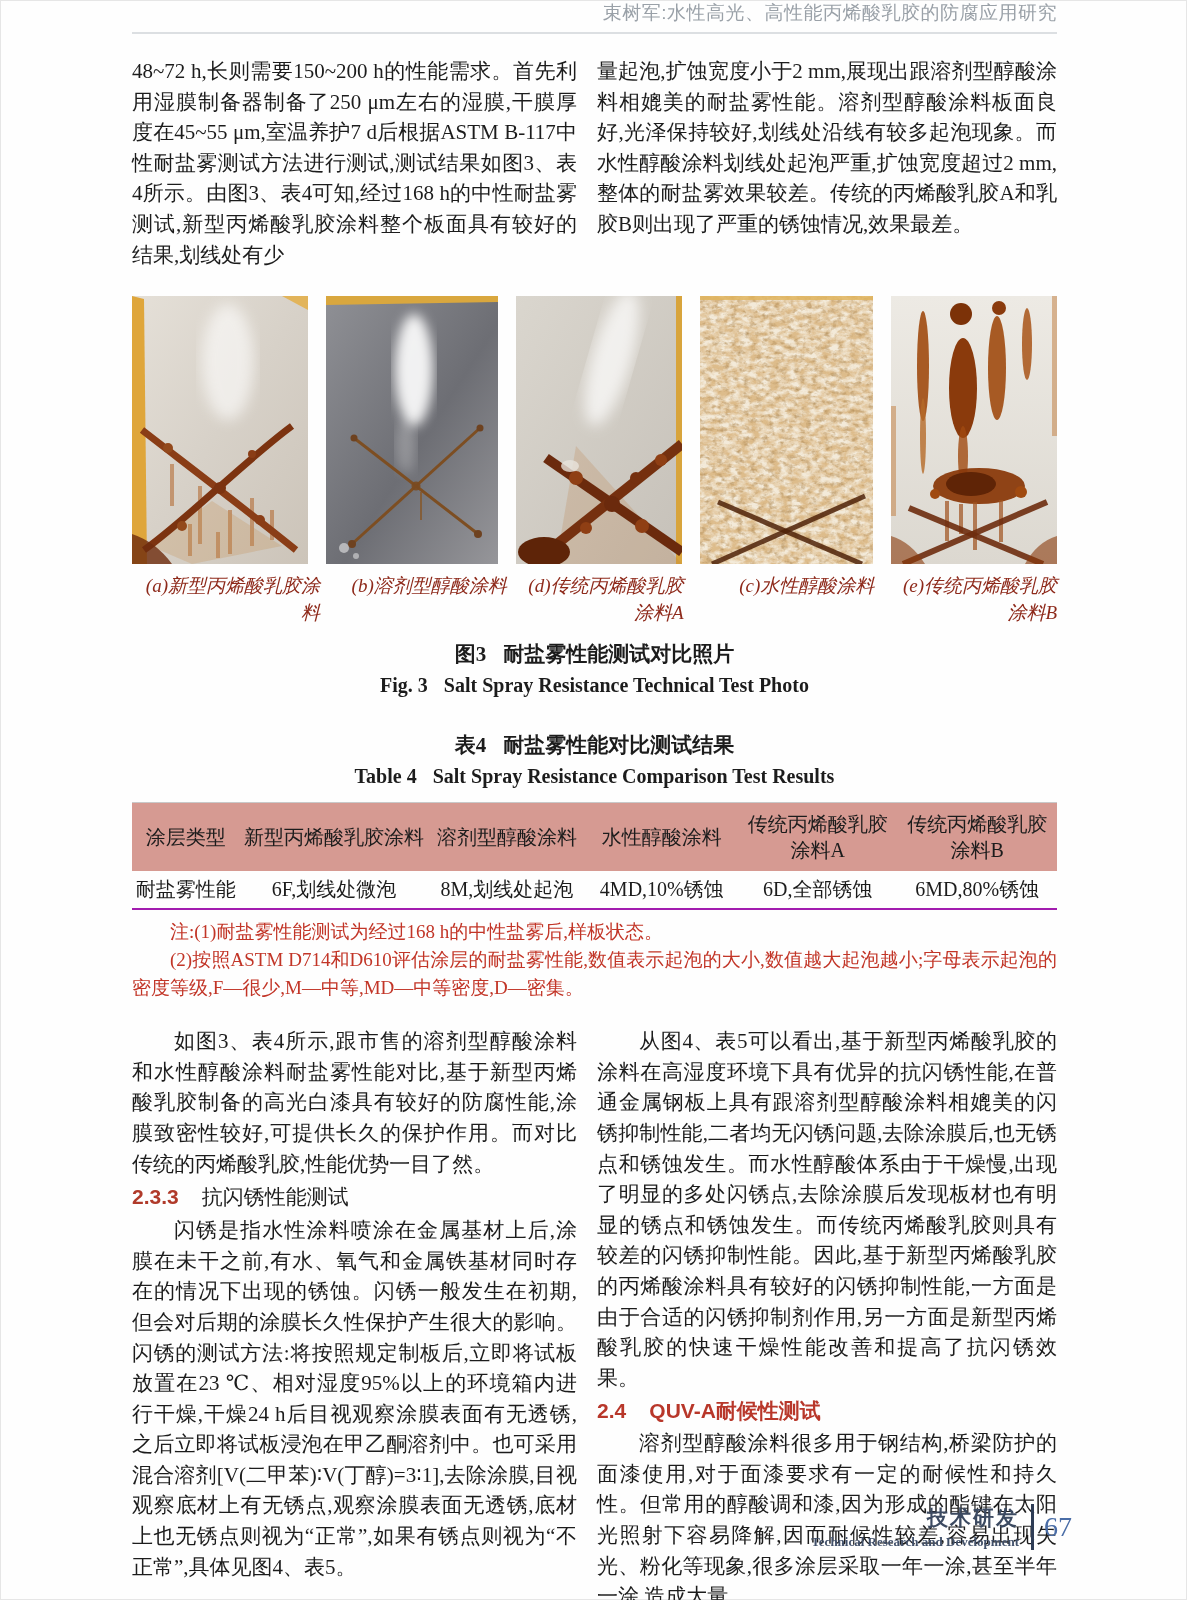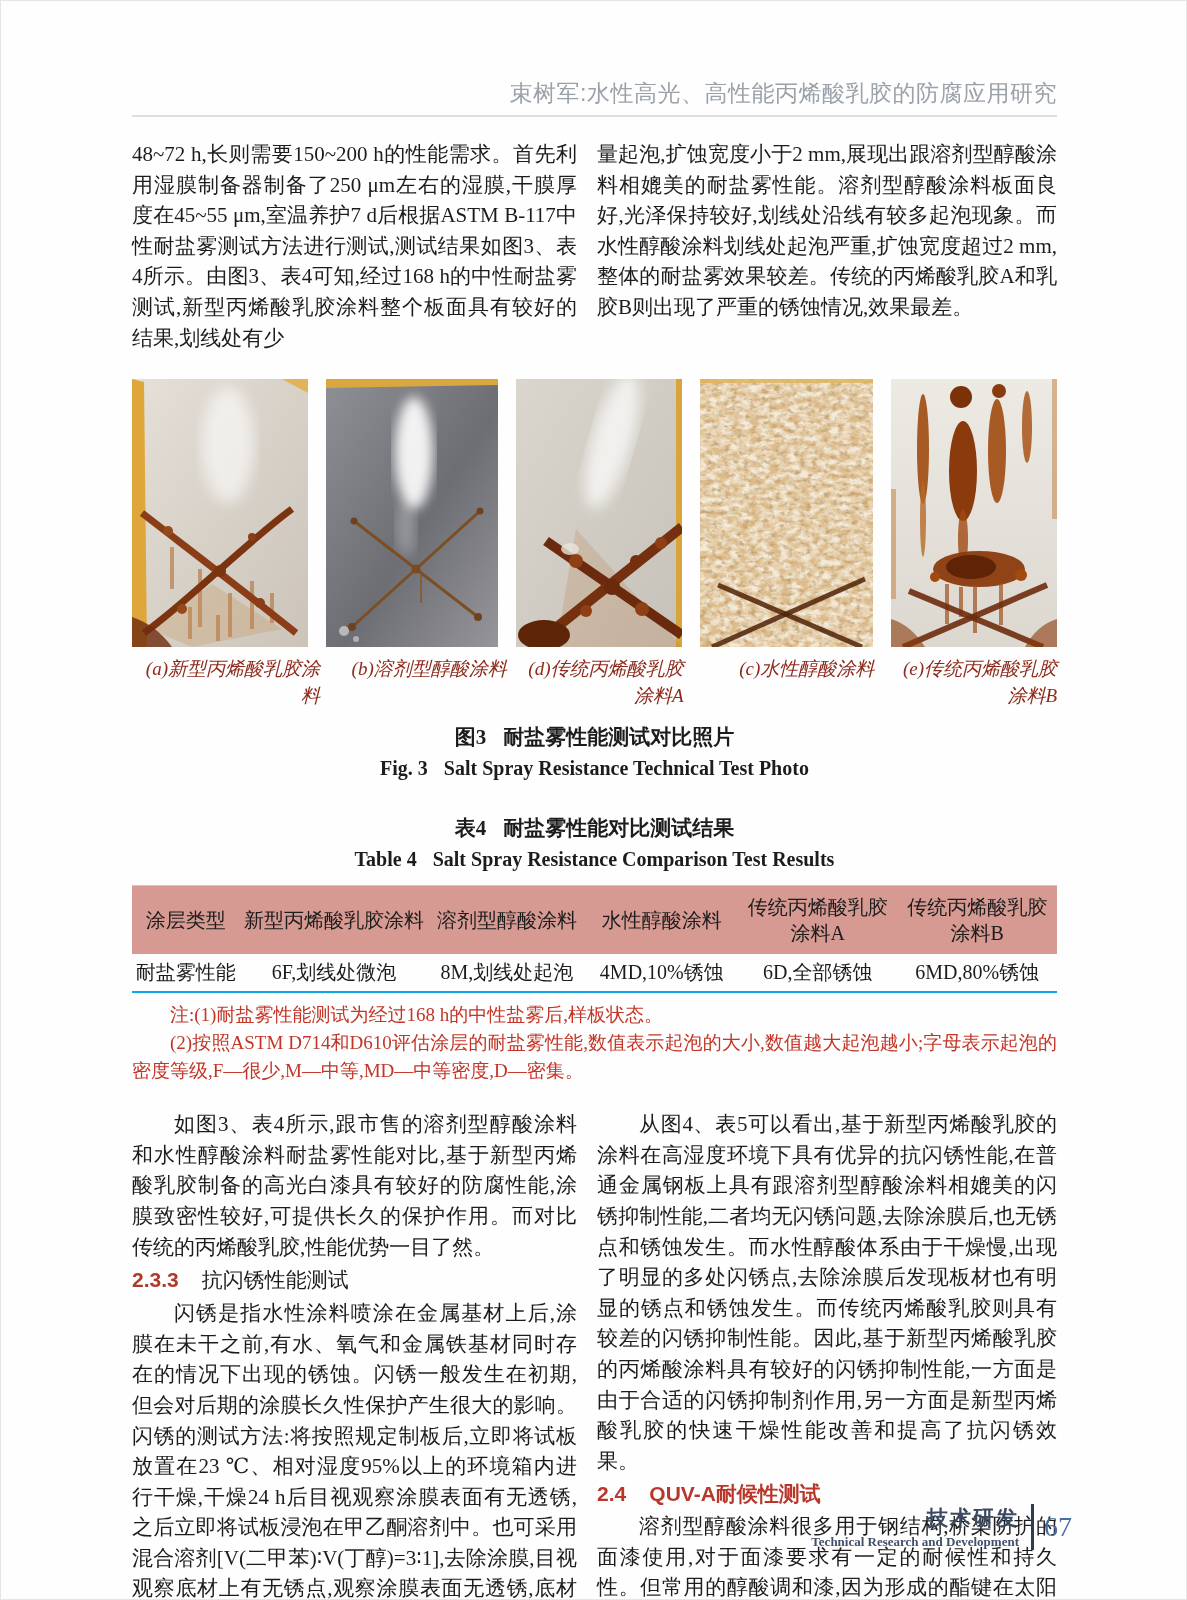--- a/index.html
+++ b/index.html
@@ -8,22 +8,22 @@
     width:1187px;height:1600px;
     background:#fefefe;
     box-shadow: inset 0 0 0 1px #e6e6e6;
     font-family:"Liberation Serif","DejaVu Serif",serif;
     color:#1c1c1c;
     overflow:hidden;
   }
   .content{position:absolute;left:132px;top:0;width:925px;}
   
   .running-head{
-    padding-top:78px;text-align:right;
-    color:#9aa1a8;font-size:23px;letter-spacing:.5px;
+    text-align:right;
+    color:#9aa1a8;font-size:19px;letter-spacing:.5px;
     font-family:"Liberation Sans","DejaVu Sans",sans-serif;
   }
   .head-rule{border:none;border-top:2px solid #dcdfe2;margin:6px 0 0 0;}
   
   .cols{display:flex;gap:20px;margin-top:22px;}
   .col-l{width:445px;}
   .col-r{width:460px;}
   p.body{
     margin:0;font-size:21px;line-height:30.6px;
     text-align:justify;text-justify:inter-ideograph;
@@ -61,21 +61,21 @@
   .tabcap-cn{margin-top:34px;}
   
   table.t4{width:925px;border-collapse:collapse;margin-top:14px;table-layout:fixed;}
   table.t4 th{
     background:#d69a92;font-weight:400;font-size:20px;
     padding:8px 2px;line-height:26px;text-align:center;vertical-align:middle;
     border-top:1px solid #c9c9c9;
   }
   table.t4 td{
     font-size:20px;padding:5px 2px;text-align:center;
-    border-bottom:2px solid #0ea5e9;
+    border-bottom:2px solid #a21caf;
   }
   .t4 .c0{width:11.5%;}.t4 .c1{width:20.5%;}.t4 .c2{width:17%;}
   .t4 .c3{width:16.5%;}.t4 .c4{width:17.25%;}.t4 .c5{width:17.25%;}
   .notes{margin-top:8px;}
   .notes p{
     margin:0;color:#c23527;font-size:19px;line-height:28px;
     text-align:justify;text-indent:2em;
   }
   
   .sec-head{margin:2px 0;font-size:21px;line-height:31px;}

